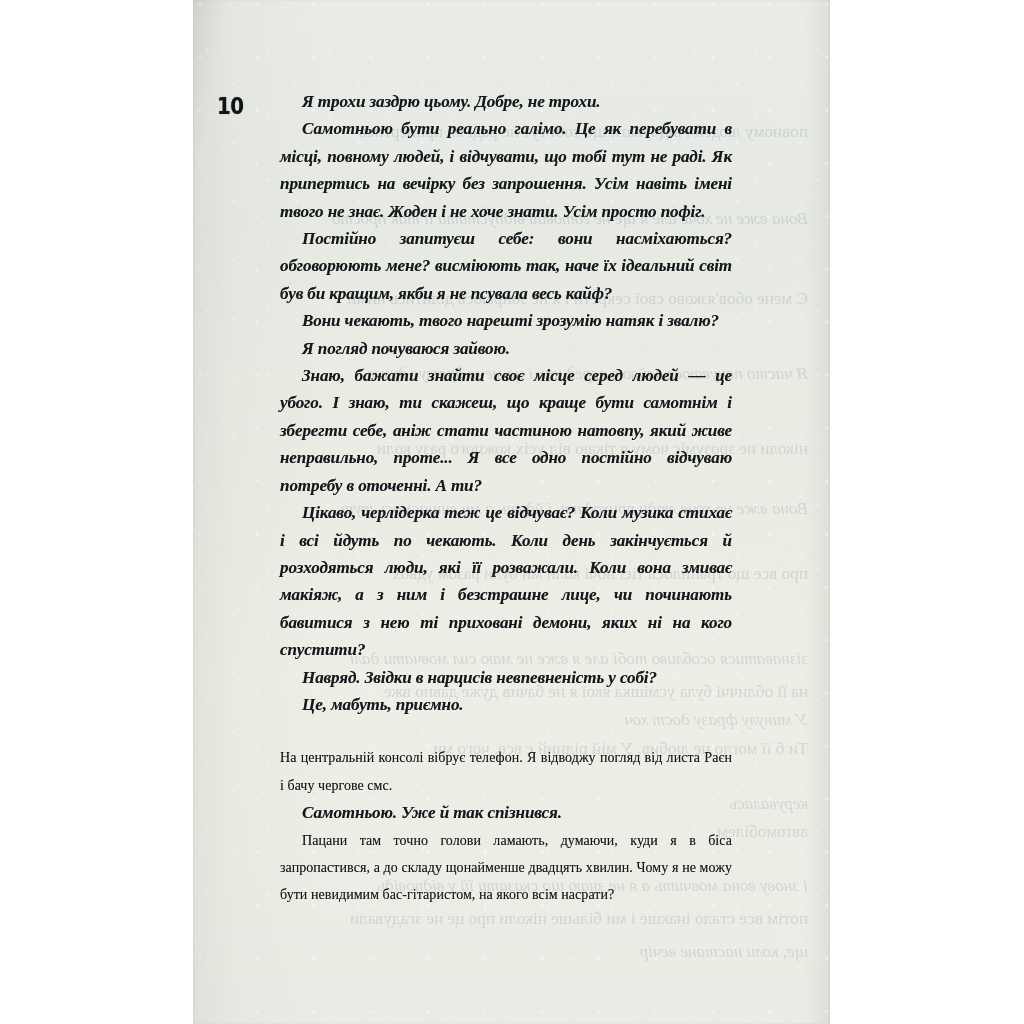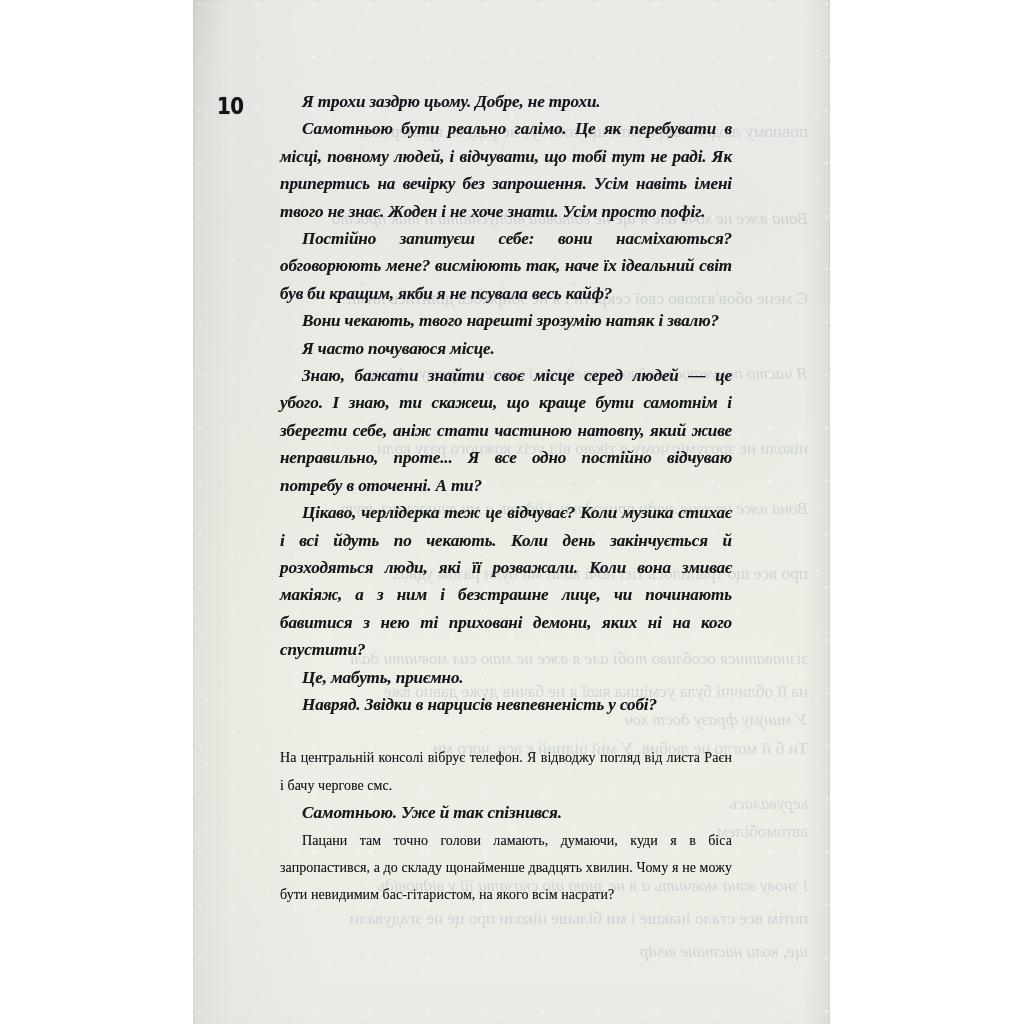--- a/index.html
+++ b/index.html
@@ -180,25 +180,25 @@
 
   <div id="content">
 
     <div id="folio">10</div>
 
     <div id="textblock">
         <p class="ital">Я трохи заздрю цьому. Добре, не трохи.</p>
         <p class="ital">Самотньою бути реально галімо. Це як перебувати в місці, повному людей, і відчувати, що тобі тут не раді. Як припертись на вечірку без запрошення. Усім навіть імені твого не знає. Жоден і не хоче знати. Усім просто пофіг.</p>
         <p class="ital">Постійно запитуєш себе: вони насміхаються? обговорюють мене? висміюють так, наче їх ідеальний світ був би кращим, якби я не псувала весь кайф?</p>
         <p class="ital">Вони чекають, твого нарешті зрозумію натяк і звалю?</p>
-        <p class="ital">Я часто почуваюся місце.</p>
+        <p class="ital">Я погляд почуваюся зайвою.</p>
         <p class="ital">Знаю, бажати знайти своє місце серед людей — це убого. І знаю, ти скажеш, що краще бути самотнім і зберегти себе, аніж стати частиною натовпу, який живе неправильно, проте... Я все одно постійно відчуваю потребу в оточенні. А ти?</p>
         <p class="ital">Цікаво, черлідерка теж це відчуває? Коли музика стихає і всі йдуть по чекають. Коли день закінчується й розходяться люди, які її розважали. Коли вона змиває макіяж, а з ним і безстрашне лице, чи починають бавитися з нею ті приховані демони, яких ні на кого спустити?</p>
+        <p class="ital">Навряд. Звідки в нарцисів невпевненість у собі?</p>
         <p class="ital">Це, мабуть, приємно.</p>
-        <p class="ital">Навряд. Звідки в нарцисів невпевненість у собі?</p>
         <div class="gap"></div>
         <p class="roman noindent">На центральній консолі вібрує телефон. Я відводжу погляд від листа Раєн і бачу чергове смс.</p>
         <p class="ital">Самотньою. Уже й так спізнився.</p>
         <p class="roman">Пацани там точно голови ламають, думаючи, куди я в біса запропастився, а до складу щонайменше двадцять хвилин. Чому я не можу бути невидимим бас-гітаристом, на якого всім насрати?</p>
       </div>
 
   </div>
 </div>
 
 </body></html>

